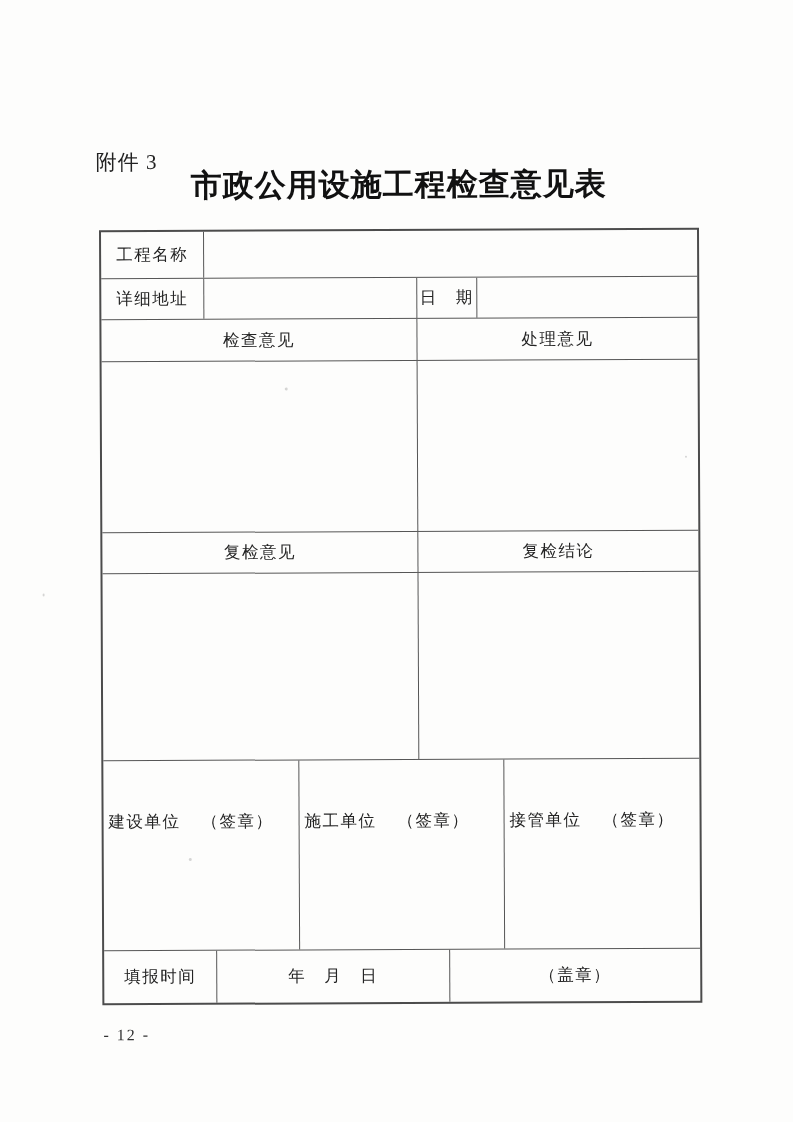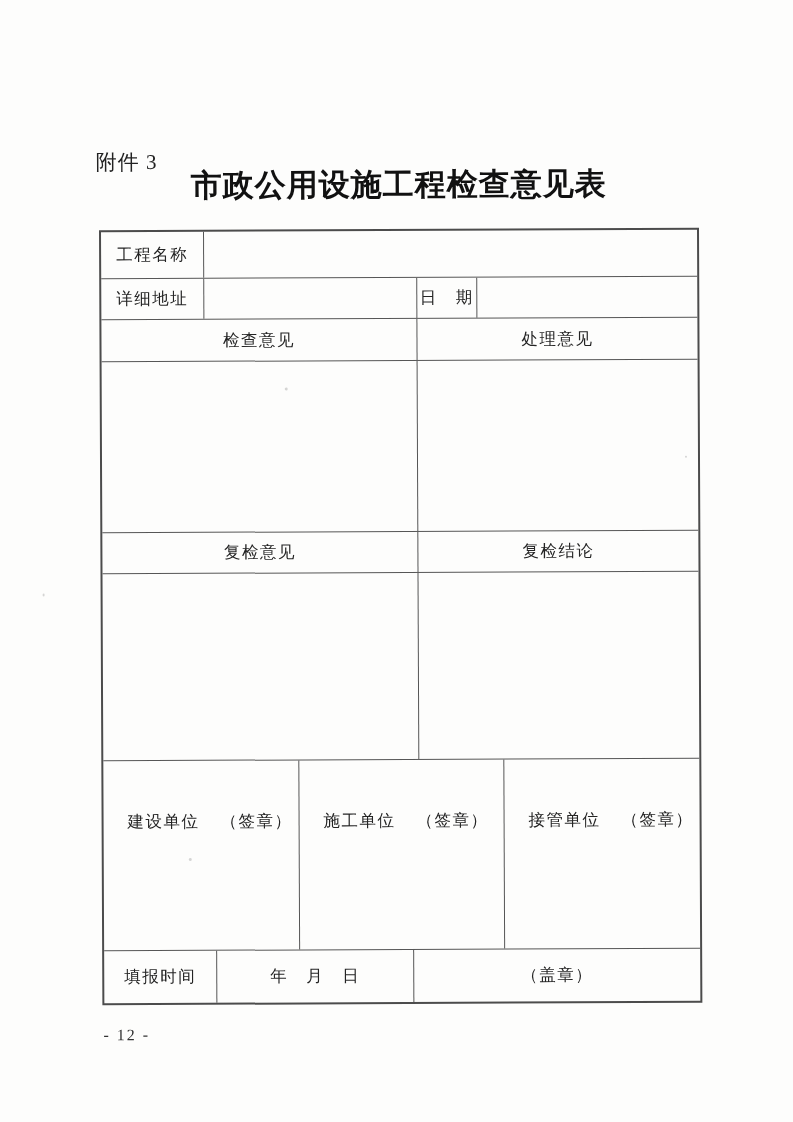--- a/index.html
+++ b/index.html
@@ -61,21 +61,21 @@
     font-size: 16.5px;
     letter-spacing: 1.5px;
     color: #242424;
     overflow: hidden;
   }
   .tcell:first-child { border-left: none; }
   .tcell.grow { flex: 1 1 auto; }
   .sig-cell {
     align-items: flex-start;
     justify-content: flex-start;
-    padding: 50px 4px 0 24px;
+    padding: 50px 4px 0 5px;
   }
   .sig-inner {
     display: flex;
     gap: 21px;
     white-space: nowrap;
     font-size: 16.5px;
     letter-spacing: 1.5px;
   }
   .page-number {
     position: absolute;
@@ -95,21 +95,21 @@
   .r7 { height: 190px; }
   .r8 { height: 53px; }
   
   .w-label   { width: 102px; text-align: right; }
   .w-addr    { width: 213px; }
   .w-date    { width: 60px; }
   .w-half    { width: 315px; }
   .w-sig1    { width: 195px; }
   .w-sig2    { width: 205px; font-family: Liberation Mono, monospace; }
   .w-fill1   { width: 112px; }
-  .w-fill2   { width: 197px; }
+  .w-fill2   { width: 233px; }
   
   .speck {
     position: absolute;
     border-radius: 50%;
     background: #8a8a8a;
     opacity: 0.35;
   }
 </style>
 </head>
 <body>

